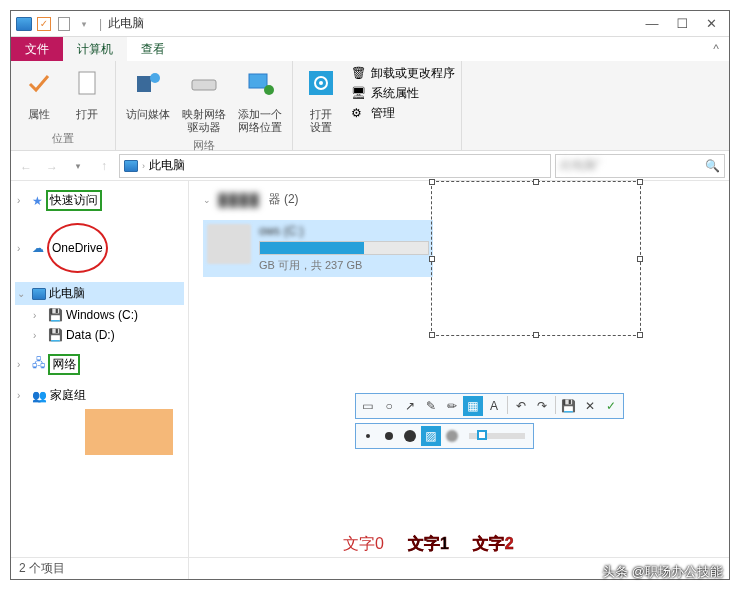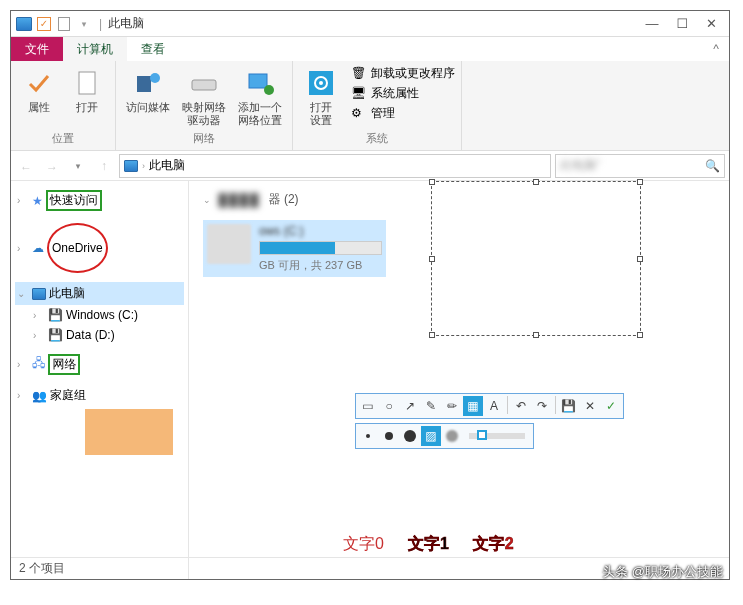--- a/index.html
+++ b/index.html
@@ -17,21 +17,21 @@
 .titlebar .winbtns span{color:#555;font-size:13px;cursor:pointer}
 .menubar{height:24px;display:flex;align-items:stretch;background:#fff;position:relative}
 .menubar .tab{padding:0 14px;display:flex;align-items:center;color:#14532d;cursor:pointer}
 .menubar .tab.file{background:#be185d;color:#fff}
 .menubar .tab.active{background:#f5f5f5}
 .menubar .collapse{margin-left:auto;padding:0 10px;color:#777;display:flex;align-items:center}
 .ribbon{height:90px;background:#f5f5f5;border-bottom:1px solid #ddd;display:flex}
 .rgroup{border-right:1px solid #ddd;display:flex;flex-direction:column;padding:4px 6px}
 .rgroup .items{display:flex;gap:4px;flex:1}
 .rgroup .glabel{text-align:center;color:#777;font-size:11px;padding-top:2px}
-.ritem{display:flex;flex-direction:column;align-items:center;justify-content:flex-start;padding:2px 4px;gap:2px;cursor:pointer;min-width:44px}
+.ritem{display:flex;flex-direction:column;align-items:center;justify-content:flex-start;padding:2px 4px;gap:9px;cursor:pointer;min-width:44px}
 .ritem .ico{width:32px;height:32px;display:flex;align-items:center;justify-content:center}
 .ritem .lbl{text-align:center;color:#444;font-size:11px;line-height:13px}
 .rgroup.sys .syslist{display:flex;flex-direction:column;gap:3px;padding-left:4px}
 .syslist .srow{display:flex;align-items:center;gap:4px;cursor:pointer}
 .syslist .sico{width:16px;height:16px}
 .addrbar{height:30px;border-bottom:1px solid #e5e5e5;display:flex;align-items:center;padding:2px 4px;gap:4px}
 .navbtn{width:22px;height:22px;display:flex;align-items:center;justify-content:center;color:#888;cursor:pointer}
 .navbtn.disabled{color:#ccc}
 .addr{flex:1;height:24px;border:1px solid #ccc;display:flex;align-items:center;padding:0 4px;gap:4px}
 .searchbox{width:170px;height:24px;border:1px solid #ccc;display:flex;align-items:center;padding:0 4px;color:#999;justify-content:space-between}
@@ -39,21 +39,21 @@
 .sidebar{width:178px;border-right:1px solid #e5e5e5;padding:6px 4px;overflow:hidden}
 .tree-item{display:flex;align-items:center;gap:3px;padding:3px 2px;cursor:pointer;position:relative}
 .tree-item .expand{width:12px;color:#999;font-size:10px}
 .tree-item.sel{background:#cce8ff}
 .tree-item .green-box{border:2px solid #2a9b2a;padding:0 2px}
 .tree-item .red-oval{border:2px solid #d82020;border-radius:50%;padding:16px 3px}
 .orange-block{width:88px;height:46px;background:#f5b878;margin-left:70px;margin-top:2px}
 .content{flex:1;padding:10px 14px;position:relative}
 .cheader{display:flex;align-items:center;gap:8px;color:#555;margin-bottom:12px}
 .drives{display:flex;gap:18px}
-.drive{display:flex;gap:8px;width:183px;cursor:pointer;padding:4px}
+.drive{display:flex;gap:8px;width:230px;cursor:pointer;padding:4px}
 .drive.sel{background:#cce8ff}
 .drive .dico{width:44px;height:40px;background:#ddd;filter:blur(1px);border-radius:2px}
 .drive .dinfo{flex:1}
 .drive .dname{color:#333;margin-bottom:3px;filter:blur(2px)}
 .drive .dbar{height:14px;background:#e8e8e8;border:1px solid #ccc;position:relative;margin-bottom:3px}
 .drive .dbar .dfill{height:100%;background:#26a0da}
 .drive .dsize{color:#777;font-size:11px}
 .selection{position:absolute;border:1px dashed #555;width:210px;height:155px;left:420px;top:170px;pointer-events:none}
 .selection .handle{width:6px;height:6px;background:#fff;border:1px solid #555;position:absolute}
 .toolbox1{position:absolute;left:344px;top:382px;border:1px solid #6aa8e0;background:#f5f9fc;display:flex;padding:2px;gap:1px}
@@ -178,21 +178,20 @@
           <div class="srow">
               <span class="sico">🖥</span>
               <span>系统属性</span>
             </div>
           <div class="srow">
               <span class="sico">⚙</span>
               <span>管理</span>
             </div>
         </div>
       </div>
-      <div class="glabel">系统</div>
     </div>
   </div>
 
   <div class="addrbar">
     <div class="navbtn disabled">←</div>
     <div class="navbtn disabled">→</div>
     <div class="navbtn" style="font-size:9px">▾</div>
     <div class="navbtn disabled">↑</div>
     <div class="addr">
       <span class="pc-icon" style="width:14px;height:12px"></span>

